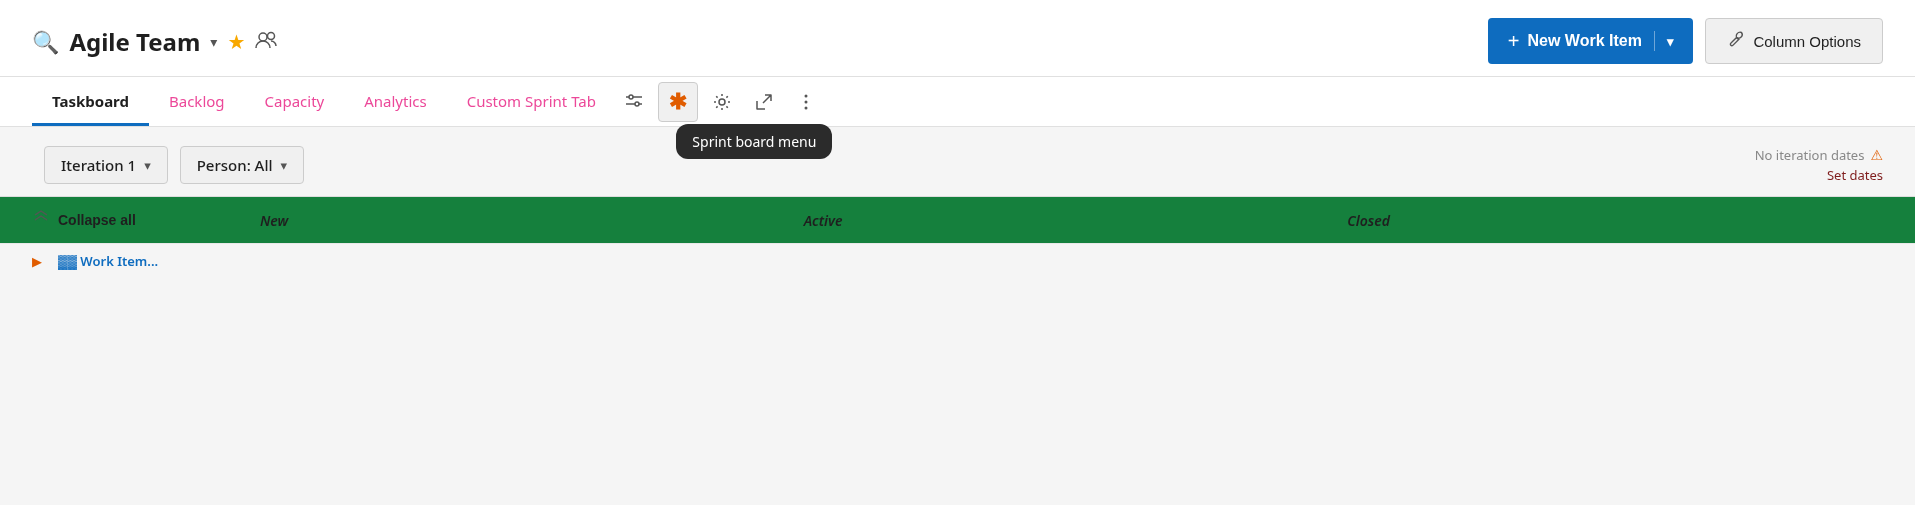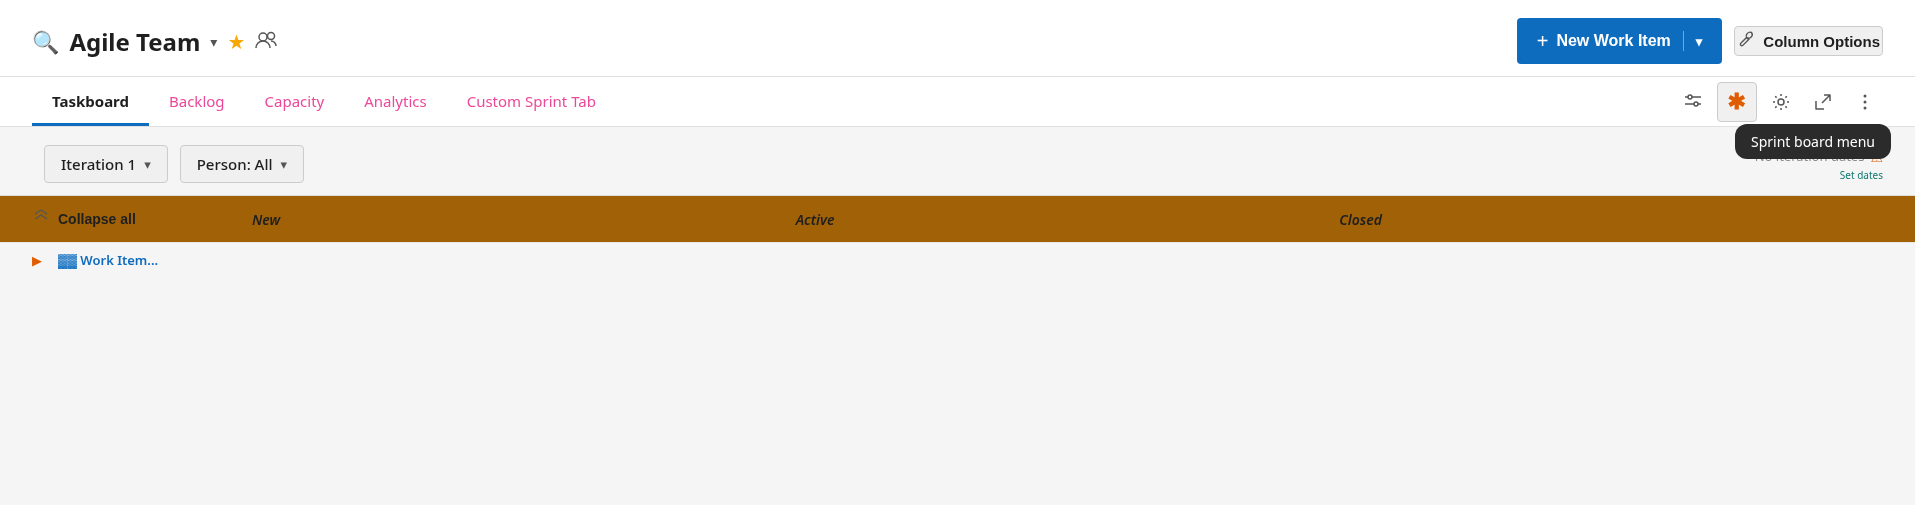--- a/index.html
+++ b/index.html
@@ -94,37 +94,37 @@
     }
 
     .btn-column-options {
       display: flex;
       align-items: center;
       gap: 8px;
       background: #f0f0f0;
       color: #1f1f1f;
       border: 1px solid #ccc;
       border-radius: 4px;
-      padding: 10px 2px;
+      padding: 10px 21px;
       font-size: 15px;
-      font-weight: 700;
-      cursor: pointer;
-      height: 30px;
+      font-weight: 400;
+      cursor: pointer;
+      height: 46px;
     }
 
     .wrench-icon {
       font-size: 16px;
       color: #555;
     }
 
     
     .tab-bar {
       display: flex;
       align-items: center;
-      justify-content: space-between;
+      justify-content: flex-start;
       padding: 0 32px;
       background: #fff;
       border-bottom: 1px solid #e0e0e0;
     }
 
     .tabs {
       display: flex;
       align-items: flex-end;
       gap: 0;
     }
@@ -230,39 +230,39 @@
       gap: 2px;
       position: relative;
     }
 
     .no-iteration-text {
       font-size: 13px;
       color: #888;
     }
 
     .set-dates-link {
-      font-size: 10px;
-      color: #0f766e;
+      font-size: 13px;
+      color: #7f1d1d;
       cursor: pointer;
       text-decoration: none;
     }
 
     .alert-icon {
       color: #e05c00;
       font-size: 14px;
     }
 
     
     .table-header {
       display: flex;
       align-items: center;
       padding: 12px 32px;
-      background: #a16207;
+      background: #15803d;
       border-top: 1px solid #ddd;
-      gap: 0;
+      gap: 8px;
     }
 
     .collapse-all-btn {
       display: flex;
       align-items: center;
       gap: 8px;
       background: none;
       border: none;
       cursor: pointer;
       font-size: 14px;

